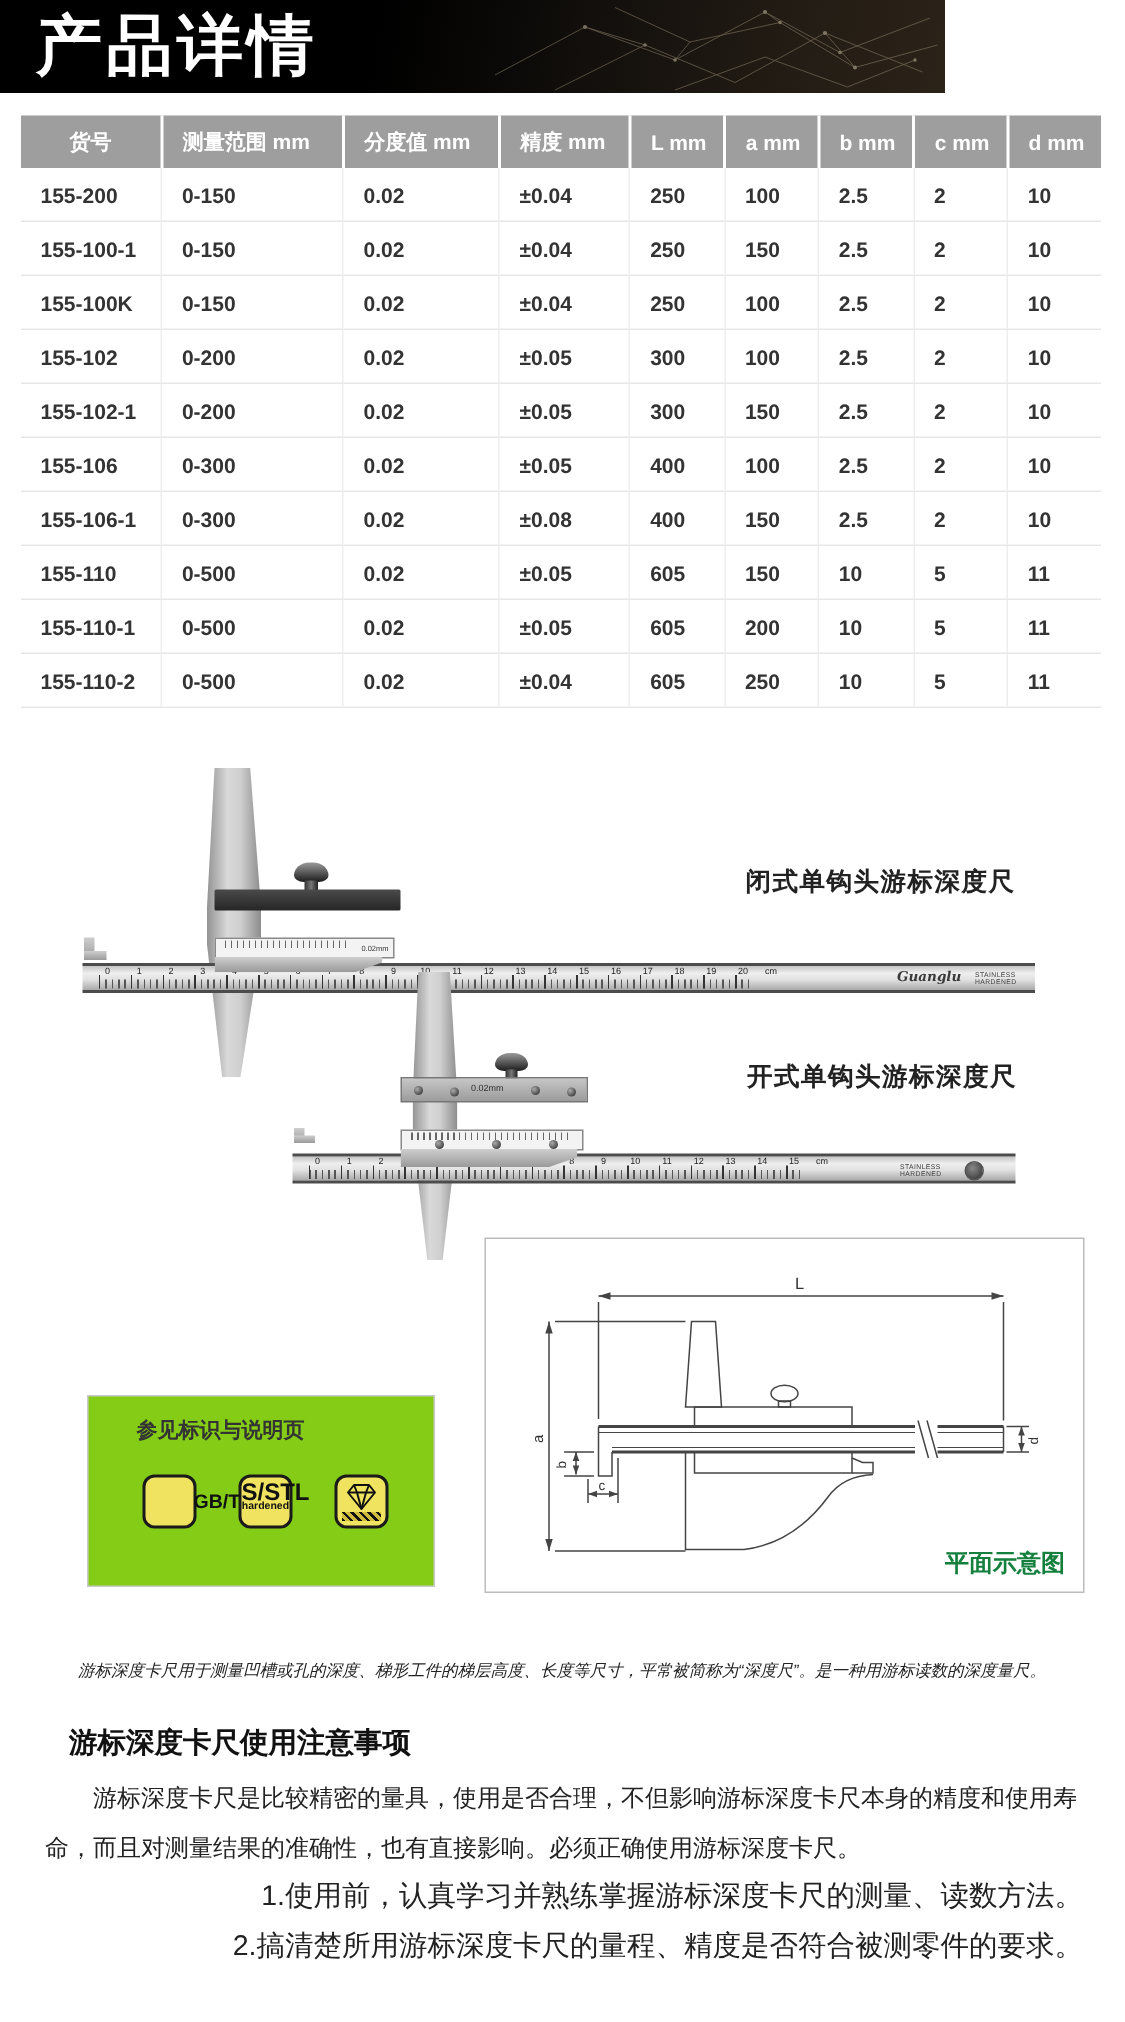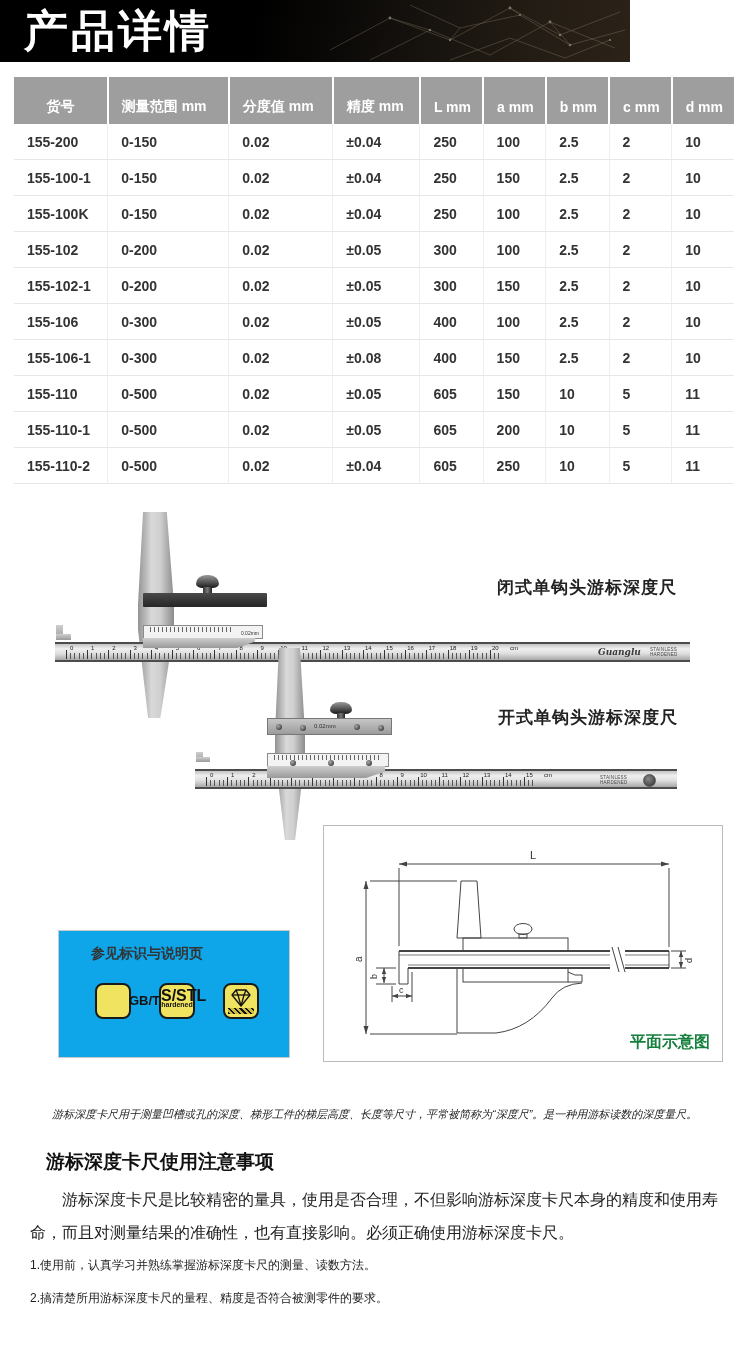--- a/index.html
+++ b/index.html
@@ -10,21 +10,21 @@
   .banner{position:absolute;left:0;top:0;width:630px;height:62px;
           background:linear-gradient(100deg,#000 0%,#000 40%,#120f0c 62%,#241d15 85%,#2b2218 100%);}
   .banner .plexus{position:absolute;right:0;top:0;height:62px;width:420px;opacity:.55;}
   .banner h1{position:absolute;left:24px;top:1px;margin:0;color:#fff;font-size:44px;
              font-weight:700;letter-spacing:3px;line-height:60px;}
 
   
   table.spec{position:absolute;left:14px;top:77px;width:720px;border-collapse:collapse;
              font-size:14px;color:#333;}
   table.spec th{background:#9e9e9e;color:#fff;font-weight:700;height:35px;
-                text-align:left;padding:12px 0 0 13px;border-left:2px solid #fff;}
+                text-align:left;padding:0 0 0 13px;border-left:2px solid #fff;}
   table.spec th:first-child{border-left:none;text-align:center;padding-left:0;}
   table.spec td{height:35px;padding:0 0 0 13px;font-weight:600;
                 border-bottom:1px solid #e7e7e7;border-left:1px solid #eee;}
   table.spec td:first-child{border-left:none;}
 
   
   .abs{position:absolute;}
   .cal-base{background:linear-gradient(90deg,#939393,#d9d9d9 38%,#cfcfcf 62%,#8c8c8c);}
   .beam{background:linear-gradient(#c4c4c4,#efefef 30%,#e0e0e0 58%,#a9a9a9);
         border-top:2px solid #4c4c4c;border-bottom:2px solid #4c4c4c;box-sizing:border-box;margin-top:36px;}
@@ -47,42 +47,42 @@
          background:radial-gradient(circle at 35% 35%,#aaa,#1f1f1f);}
   .brand-script{font-family:"DejaVu Serif","Liberation Serif",serif;font-style:italic;
                 font-weight:700;font-size:9px;color:#3a3a3a;}
   .microtext{font-size:4.5px;line-height:5px;color:#444;letter-spacing:.3px;}
   .photo-label{position:absolute;font-size:17px;font-weight:600;color:#222;letter-spacing:1px;}
   .logo-dot{position:absolute;width:11px;height:11px;border-radius:50%;
             background:radial-gradient(circle at 40% 35%,#888,#2e2e2e);border:1px solid #555;}
 
   
   .legend{position:absolute;left:58px;top:930px;width:232px;height:128px;
-          border:1px solid #c9c9c9;background:#0ea5e9;box-sizing:border-box;}
+          border:1px solid #c9c9c9;background:#84cc16;box-sizing:border-box;}
   .legend .ltitle{position:absolute;left:32px;top:14px;font-size:14px;font-weight:700;color:#333;}
   .badge{position:absolute;top:52px;width:36px;height:36px;border:2px solid #1a1a1a;border-radius:8px;
          background:#efe35f;box-sizing:border-box;text-align:center;color:#111;}
   .badge .b1{display:block;font-size:13px;font-weight:700;line-height:32px;padding-left:32px;}
   .badge .s1{display:block;font-size:16px;font-weight:700;line-height:11px;margin-top:5px;}
   .badge .s2{display:block;font-size:7px;font-weight:700;line-height:8px;}
   .badge .hatch{position:absolute;left:3px;right:3px;bottom:3px;height:6px;
                 background:repeating-linear-gradient(45deg,#111 0 1.5px,#cdbc3e 1.5px 4px);}
 
   
   .diagram{position:absolute;left:323px;top:825px;width:400px;height:237px;
            border:1px solid #bbb;background:#fff;box-sizing:border-box;}
   .diagram svg{position:absolute;left:0;top:0;}
   .diagram .caption{position:absolute;right:12px;bottom:8px;font-size:16px;font-weight:700;color:#15803d;}
 
   
   .copy{position:absolute;left:30px;top:1096px;width:692px;color:#222;}
   .copy .intro{font-size:11px;line-height:37px;text-indent:2em;margin:0;font-style:italic;}
   .copy h2{font-size:19px;font-weight:700;color:#111;margin:16px 0 8px 16px;}
   .copy .para{font-size:16px;line-height:33px;text-indent:2em;margin:0;}
-  .copy .item{font-size:12px;line-height:32.5px;margin:0;}
+  .copy .item{font-size:19px;line-height:32.5px;margin:0;text-align:right;}
 </style>
 </head>
 <body>
 
 <div id="stage">
 
   <div class="banner">
     <svg class="plexus" viewBox="0 0 420 62">
       <g stroke="#9a8c74" stroke-width="0.6" fill="none">
         <polyline points="120,50 180,18 240,40 300,8 350,35 410,12"></polyline>

